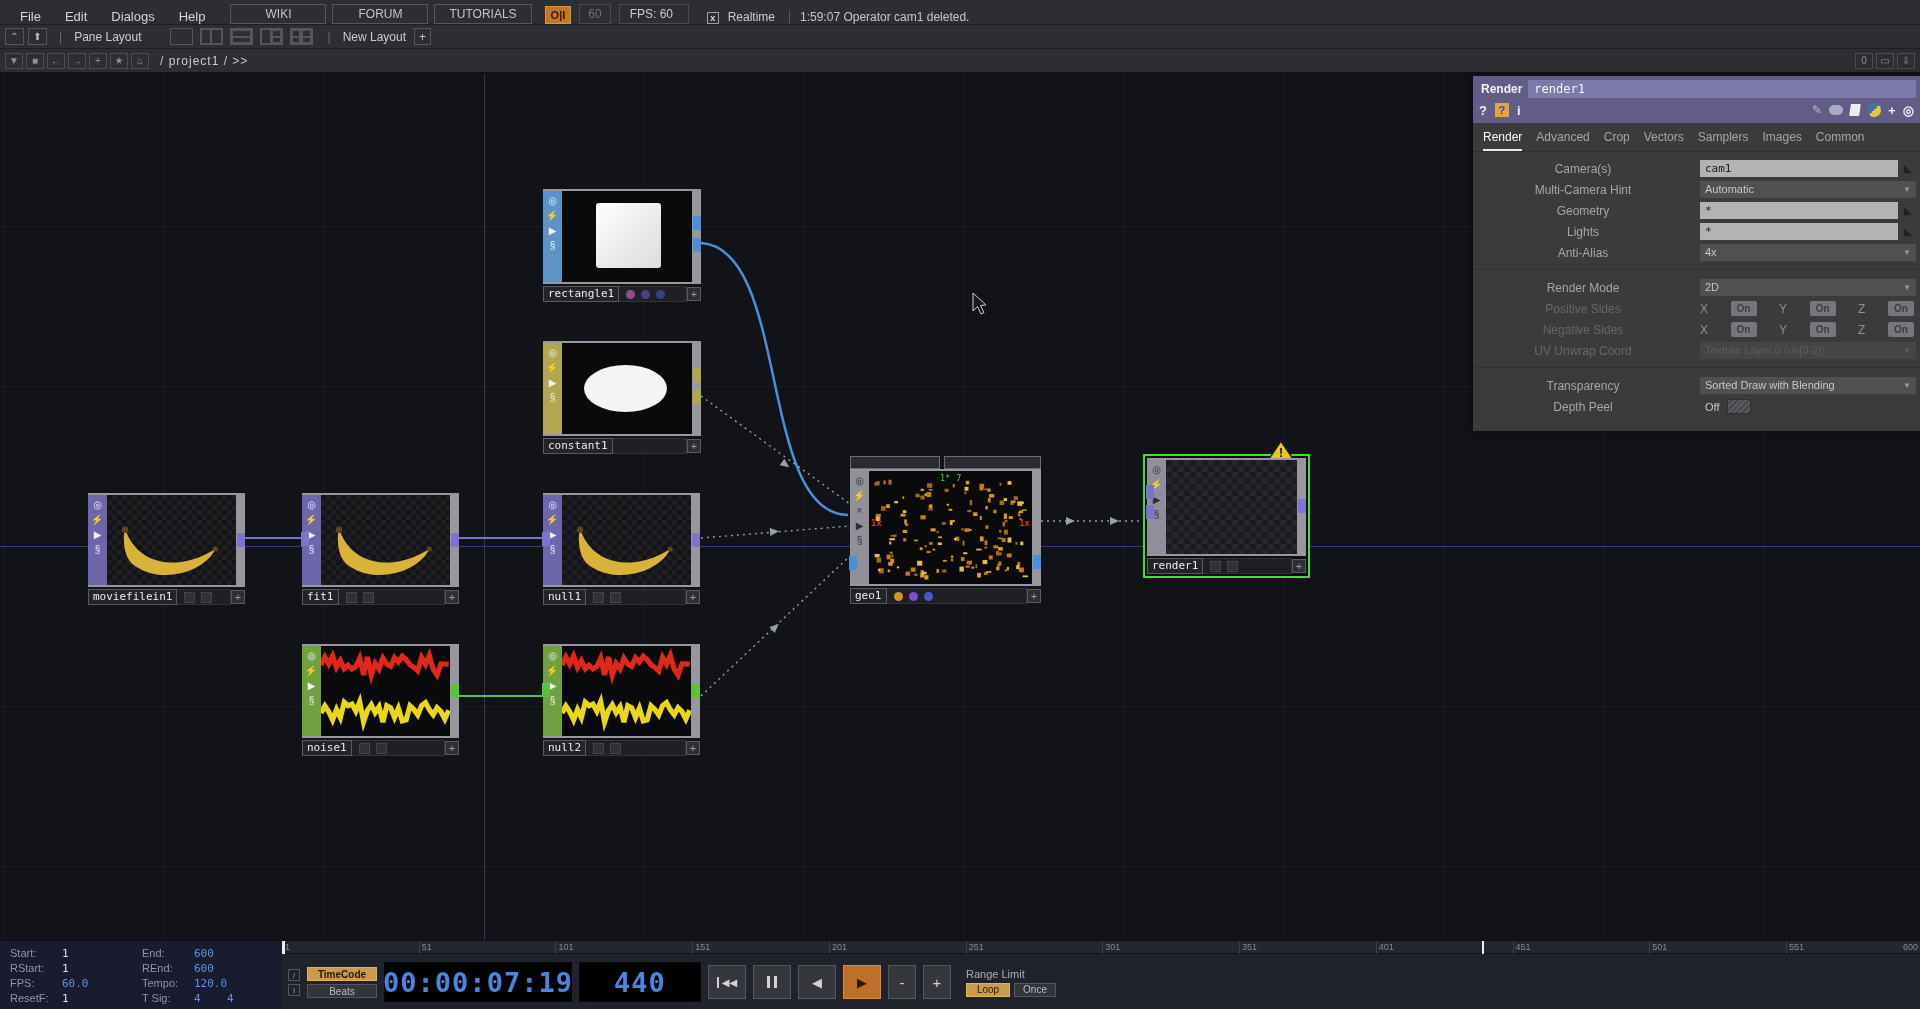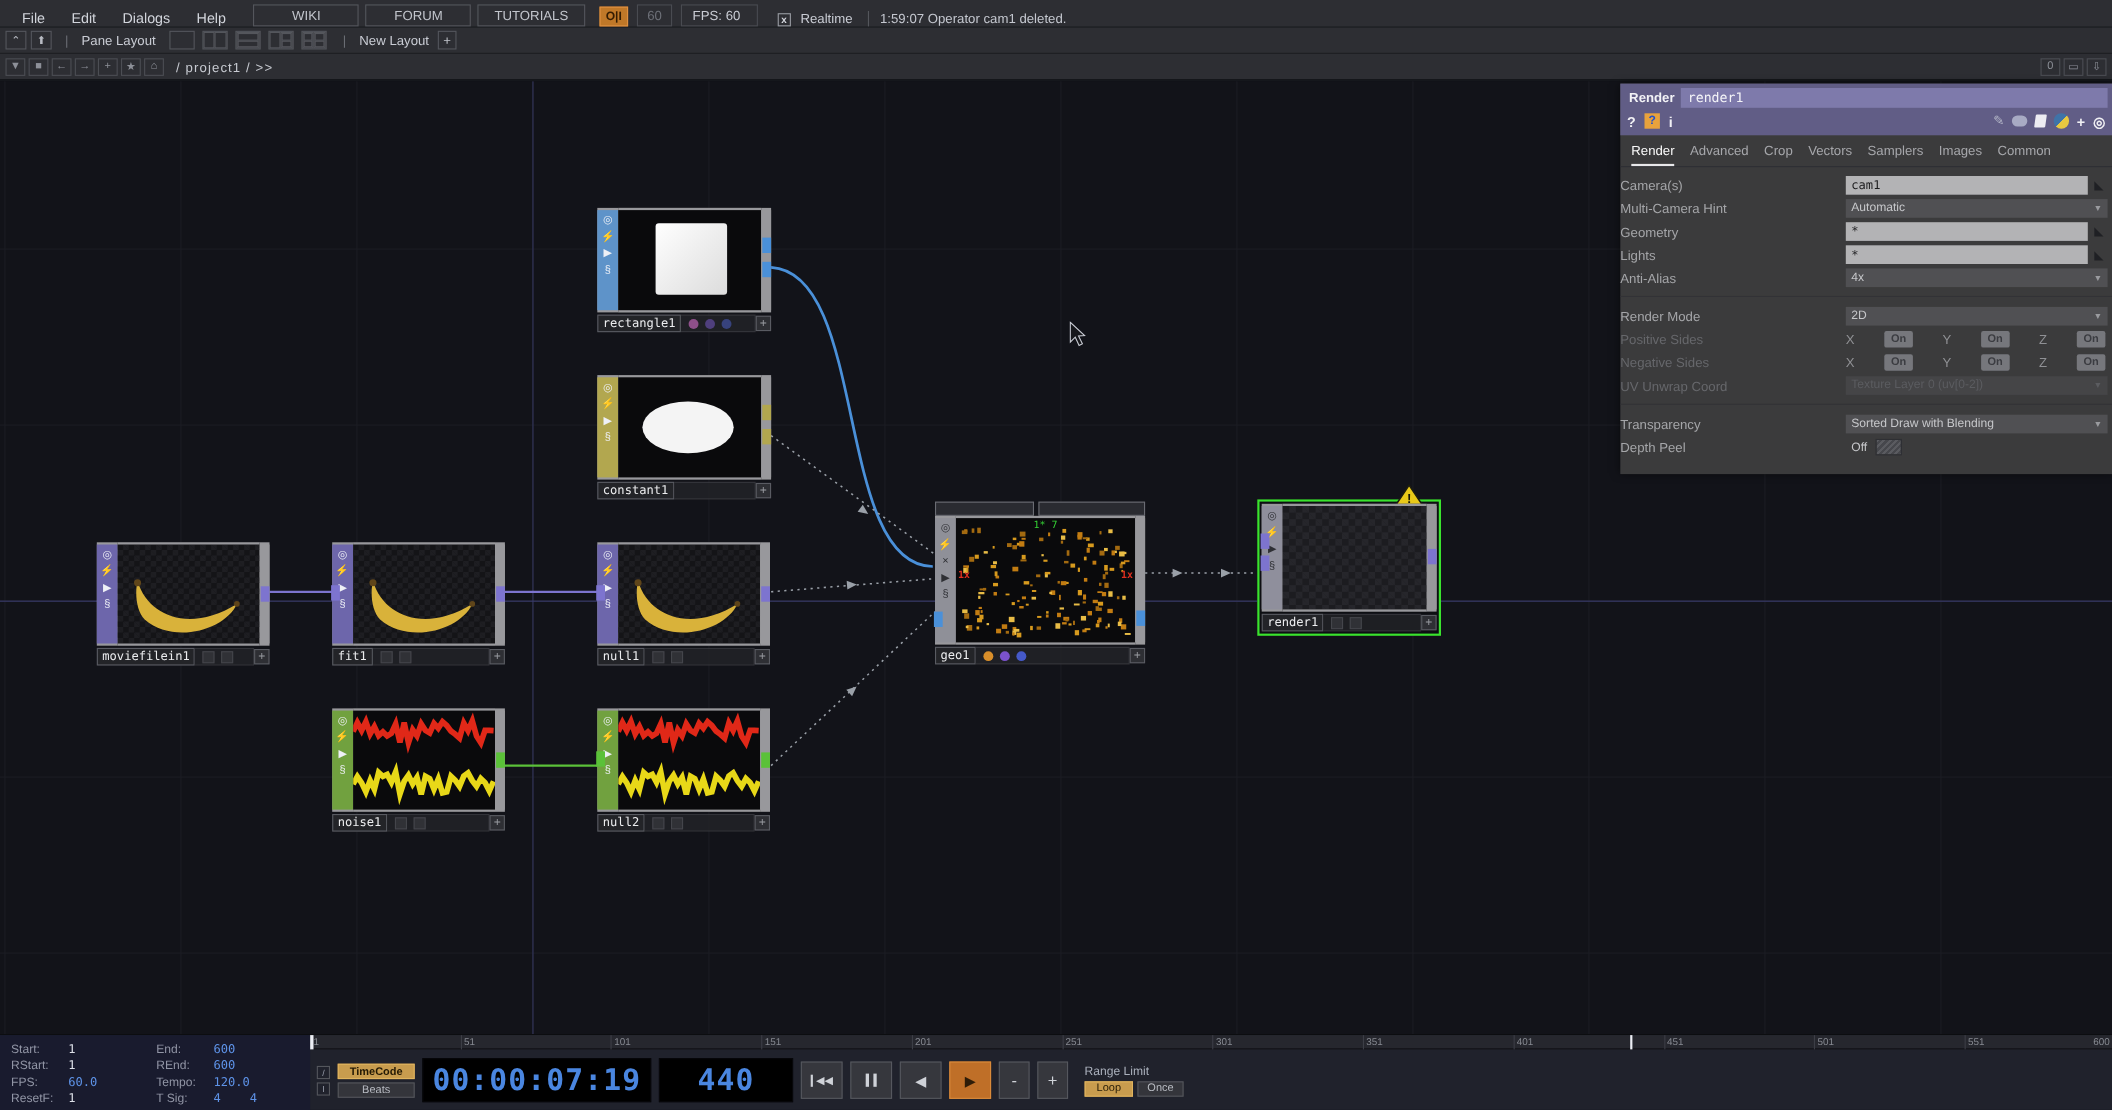--- a/index.html
+++ b/index.html
@@ -77,21 +77,21 @@
   .ph-right { margin-left:auto; display:flex; align-items:center; gap:7px; }
   .bubble { width:14px; height:10px; border-radius:5px; background:#a8abc4; }
   .copy-ico { width:10px; height:12px; background:#ececf2; transform:skewX(-8deg); border-radius:1px; }
   .py-ico { width:14px; height:14px; border-radius:50%; background:linear-gradient(135deg,#3f73a8 50%,#e8c840 50%); }
   .pencil { color:#b9bccb; font-size:12px; }
   .tabs { display:flex; gap:14px; padding:7px 10px 0 10px; border-bottom:1px solid #2e2f33; }
   .tab { font-size:12px; color:#a6a7ab; padding-bottom:5px; }
   .tab.active { color:#fafafa; border-bottom:2px solid #e8e8ea; }
   .params { padding-top:6px; }
   .prow { display:flex; align-items:center; height:21px; padding-right:4px; }
-  .p-label { width:205px; text-align:left; padding-right:7px; font-size:12px; color:#a5a6a9; white-space:nowrap; }
+  .p-label { width:227px; text-align:center; padding-right:7px; font-size:12px; color:#a5a6a9; white-space:nowrap; }
   .prow.disabled .p-label { color:#66676b; }
   .p-fieldwrap { flex:1; display:flex; align-items:center; gap:2px; }
   .f-light { flex:1; background:#b3b3b5; height:17px; color:#1c1c1e; font-family:"DejaVu Sans Mono", monospace; font-size:11px; line-height:17px; padding:0 5px; }
   .f-drop { flex:1; background:#505053; height:17px; color:#c6c7ca; font-size:11px; line-height:17px; padding:0 5px; display:flex; }
   .f-drop .arr { margin-left:auto; color:#9a9b9f; font-size:8px; }
   .prow.disabled .f-drop { background:#454547; color:#5b5c60; }
   .prow.disabled .f-drop .arr { color:#5b5c60; }
   .picker { width:16px; color:#1f2024; font-size:11px; text-align:center; }
   .f-static { font-size:11px; color:#6e6f73; padding-left:5px; font-family:"DejaVu Sans Mono", monospace; }
   .xyz { flex:1; display:flex; align-items:center; justify-content:space-between; padding-right:2px; }
@@ -113,21 +113,21 @@
   .tick { position:absolute; top:0; width:1px; height:13px; background:#3c3e46; }
   .tick-lab { position:absolute; top:1px; font-size:9px; color:#878a92; }
   .playhead { position:absolute; top:0; width:2px; height:13px; background:#eceef4; }
   .transport { position:absolute; left:282px; top:13px; right:0; height:56px; display:flex; align-items:center; padding-left:6px; gap:7px; }
   .tiny-col { display:flex; flex-direction:column; gap:3px; }
   .tiny-box { width:12px; height:12px; border:1px solid #54565c; color:#9aa0ae; font-size:8px; text-align:center; line-height:11px; }
   .mode-col { display:flex; flex-direction:column; gap:3px; }
   .mode-btn { width:70px; height:14px; font-size:10px; text-align:center; line-height:13px; border:1px solid #54565c; color:#b8bbc2; background:#34353b; }
   .mode-btn.active { background:#c89c4e; color:#241a05; border-color:#e0b45e; font-weight:bold; }
   .lcd { background:#000; border:1px solid #07070a; height:40px; display:flex; align-items:center; justify-content:center; color:#4a86e0; font-family:"DejaVu Sans Mono", monospace; font-weight:bold; font-size:27px; letter-spacing:1px; }
-  .lcd.tc { width:208px; } .lcd.fr { width:122px; }
+  .lcd.tc { width:188px; } .lcd.fr { width:122px; }
   .tbtn { width:38px; height:34px; background:#36373d; border:1px solid #55575e; color:#cfd2d8; display:flex; align-items:center; justify-content:center; font-size:13px; gap:1px; }
   .tbtn.play { background:#bf6f28; border-color:#d98a3a; color:#2e1c08; }
   .tbtn.small { width:28px; font-size:15px; }
   .pbar { display:inline-block; width:3px; height:12px; background:#cfd2d8; margin:0 1.5px; }
   .startbar { display:inline-block; width:2px; height:11px; background:#cfd2d8; margin-right:2px; }
   .range-col { display:flex; flex-direction:column; gap:3px; margin-left:8px; }
   .range-lab { font-size:11px; color:#aab0bc; }
   .range-row { display:flex; gap:4px; }
   .loop-btn { width:44px; height:14px; background:#c89c4e; border:1px solid #e0b45e; color:#241a05; font-size:10px; text-align:center; line-height:12px; }
   .once-btn { width:42px; height:14px; background:#34353b; border:1px solid #54565c; color:#b8bbc2; font-size:10px; text-align:center; line-height:12px; }
@@ -156,21 +156,21 @@
     <span class="fps-box"><span>FPS:</span> <span>60</span></span>
     <span class="check">x</span>
     <span style="font-size:12px">Realtime</span>
     <span class="status-msg">1:59:07 Operator cam1 deleted.</span>
   </div>
 
   <div class="toolbar">
     <div class="tb-btn">⌃</div>
     <div class="tb-btn">⬆</div>
     <span class="vsep">|</span>
-    <span style="margin-right:8px">Pane Layout</span>
+    <span style="margin-right:24px">Pane Layout</span>
     <div class="pane-box p1">
         <div></div>
       </div>
     <div class="pane-box">
         <div></div>
         <div></div>
       </div>
     <div class="pane-box">
         <div class="pb-col">
           <div style="border:1px solid #54565c;flex:1"></div>

